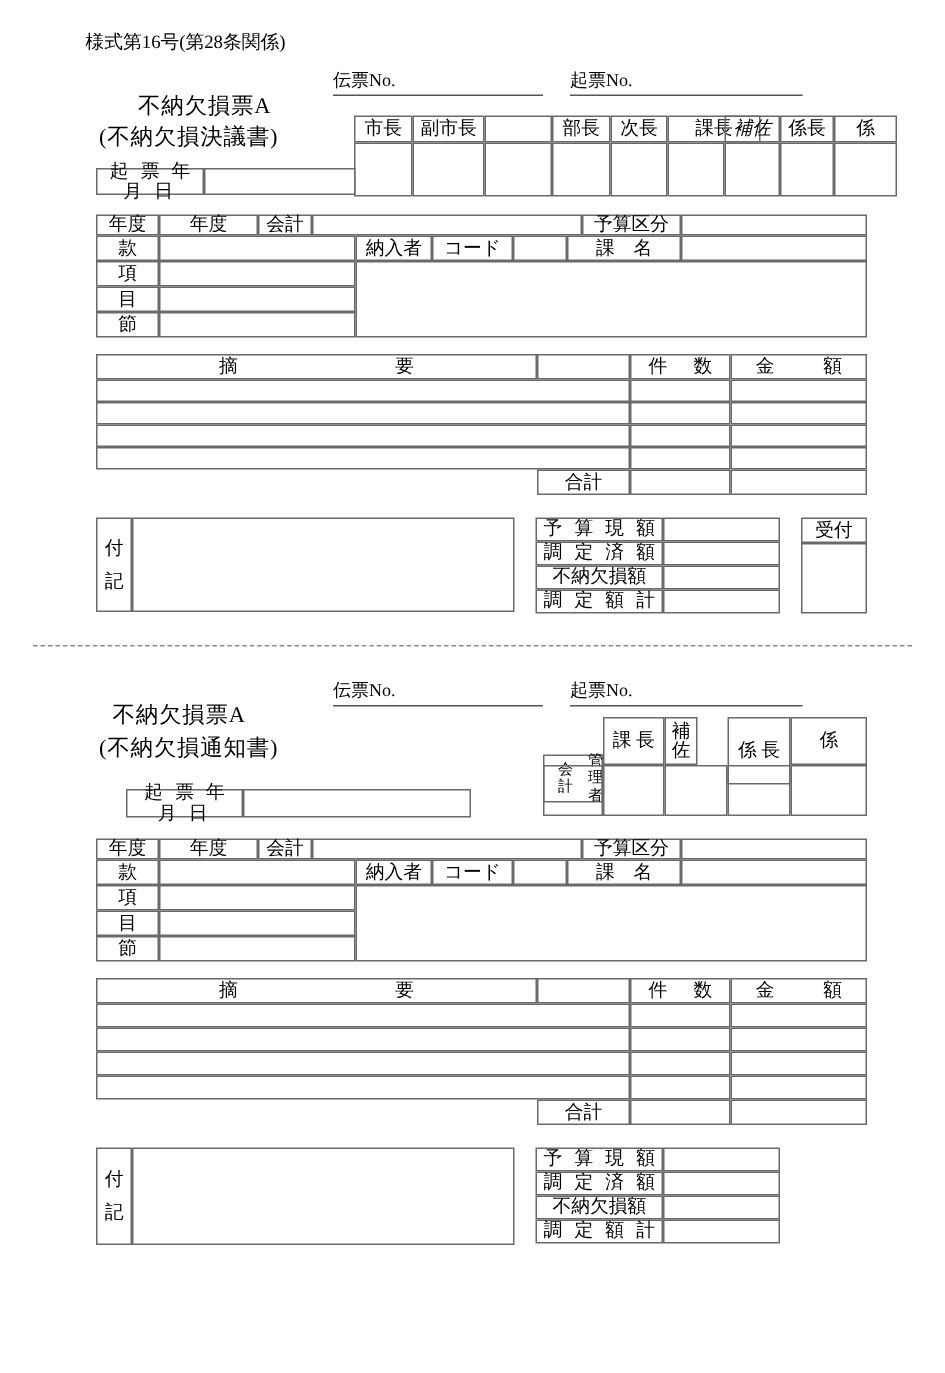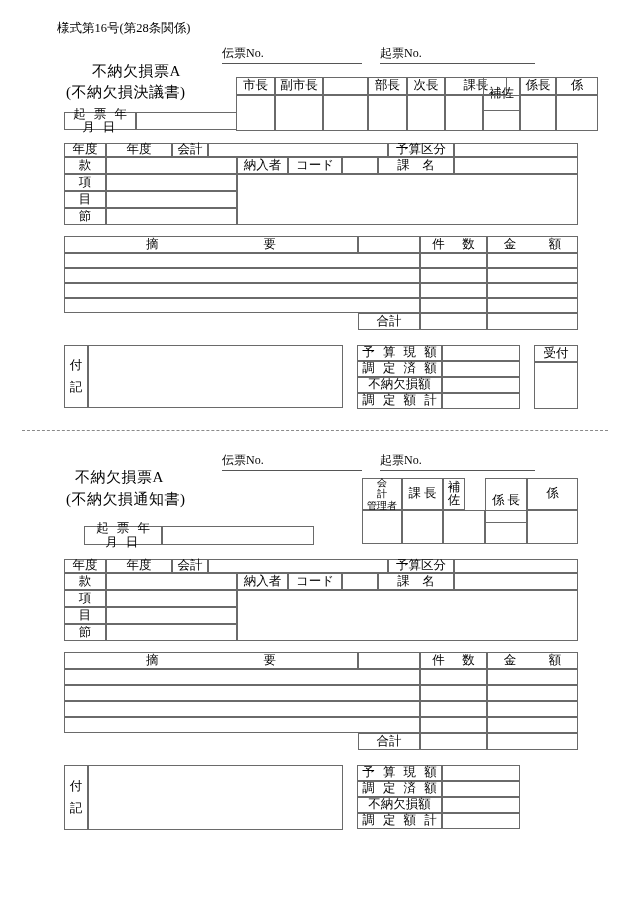--- a/index.html
+++ b/index.html
@@ -62,24 +62,25 @@
     display: flex;
     align-items: center;
     justify-content: center;
     text-align: center;
     line-height: 1.05;
     background: transparent;
   }
   .cell.blankbox { border-color: #6a6a6a; }
 
   .cell-2line {
-    flex-direction: column;
+    flex-direction: row;
     justify-content: center;
     font-size: 10px;
     line-height: 1.15;
+    margin-top: 25px;
   }
   .cell-2line span { display: block; }
 
   
   .sp1 { letter-spacing: 2.5px; text-indent: 2.5px; }
   .sp4 { letter-spacing: 11px;  text-indent: 11px; }
 
   
   .vlabel {
     flex-direction: column;
@@ -113,21 +114,21 @@
 
     <div class="cell sp1" style="left:64px; top:112px; width:72px; height:18px;">起 票 年 月 日</div>
     <div class="cell blankbox" style="left:136px; top:112px; width:101px; height:18px;"></div>
 
     <div class="cell" style="left:236px; top:77px; width:39px; height:18px;">市長</div>
     <div class="cell" style="left:275px; top:77px; width:48px; height:18px;">副市長</div>
     <div class="cell" style="left:323px; top:77px; width:45px; height:18px;"></div>
     <div class="cell" style="left:368px; top:77px; width:39px; height:18px;">部長</div>
     <div class="cell" style="left:407px; top:77px; width:38px; height:18px;">次長</div>
     <div class="cell" style="left:445px; top:77px; width:62px; height:18px;">課長</div>
-    <div class="cell" style="left:483px; top:77px; width:37px; height:34px;">補佐</div>
+    <div class="cell" style="left:483px; top:77px; width:37px; height:18px;font-style:italic;">補佐</div>
     <div class="cell" style="left:520px; top:77px; width:36px; height:18px;">係長</div>
     <div class="cell" style="left:556px; top:77px; width:42px; height:18px;">係</div>
 
     <div class="cell blankbox" style="left:236px; top:95px; width:39px; height:36px;"></div>
     <div class="cell blankbox" style="left:275px; top:95px; width:48px; height:36px;"></div>
     <div class="cell blankbox" style="left:323px; top:95px; width:45px; height:36px;"></div>
     <div class="cell blankbox" style="left:368px; top:95px; width:39px; height:36px;"></div>
     <div class="cell blankbox" style="left:407px; top:95px; width:38px; height:36px;"></div>
     <div class="cell blankbox" style="left:445px; top:95px; width:38px; height:36px;"></div>
     <div class="cell blankbox" style="left:483px; top:95px; width:37px; height:36px;"></div>

